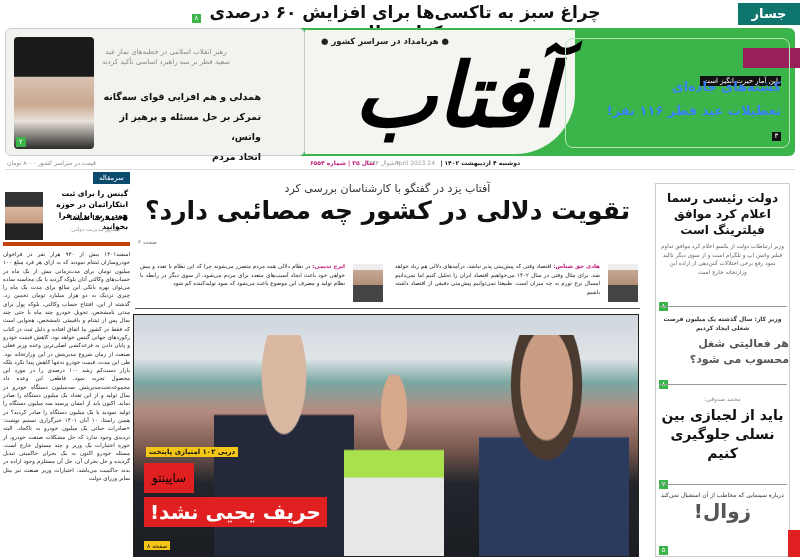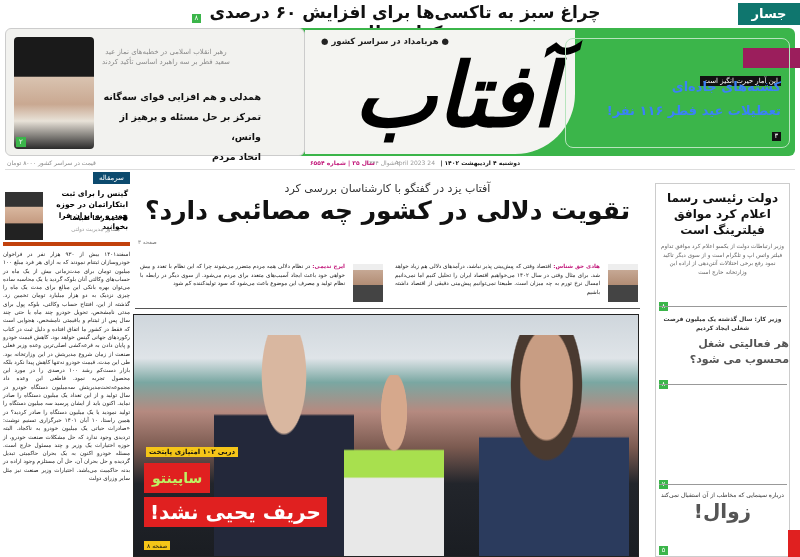--- a/index.html
+++ b/index.html
@@ -45,21 +45,21 @@
   .quote { position: absolute; top: 76px; width: 250px; height: 55px; }
   .quote .qphoto { position: absolute; right: 2px; top: 16px; width: 30px; height: 38px; background: linear-gradient(180deg,#eee 0%,#eee 15%,#c6a894 16%,#b28d75 55%,#444 56%); }
   .quote .qtext { position: absolute; right: 40px; top: 14px; width: 205px; font-size: 5.6px; line-height: 8.5px; text-align: justify; color: #222; }
   .quote .qname { color: #c2187a; font-weight: bold; }
   .divider { position: absolute; left: 0; top: 136px; width: 505px; height: 1px; background: #555; }
   .photo { position: absolute; left: -2px; top: 142px; width: 506px; height: 243px; background: linear-gradient(180deg,#cfd6dc 0%,#dfe4e8 18%,#7aa7a2 28%,#b58a80 40%,#7b5a50 55%,#22252b 70%,#1a1d22 100%); border: 1px solid #222; overflow: hidden; }
   .person-l { position: absolute; left: 80px; top: 20px; width: 140px; height: 225px; background: radial-gradient(ellipse at 50% 18%, #d9b7a0 0 22%, transparent 23%), linear-gradient(180deg, transparent 0 35%, #23283a 36%); }
   .person-r { position: absolute; left: 345px; top: 20px; width: 150px; height: 225px; background: radial-gradient(ellipse at 45% 22%, #c89d83 0 22%, #4a3a30 23% 30%, transparent 31%), linear-gradient(180deg, transparent 0 45%, #2b3b5d 46%); }
   .person-m { position: absolute; left: 210px; top: 60px; width: 100px; height: 185px; background: radial-gradient(ellipse at 50% 20%, #d6a88c 0 18%, transparent 19%), linear-gradient(180deg, transparent 0 40%, #a8e04e 41% 55%, #e8e8e8 56%); }
   .ph-kicker { position: absolute; left: 12px; top: 132px; background: #f5c518; color: #111; font-size: 7px; font-weight: bold; padding: 1px 3px; text-align: center; }
-  .ph-title1 { position: absolute; left: 10px; top: 148px; background: #e02020; color: #bef264; font-size: 14px; font-weight: bold; padding: 0 8px; line-height: 30px; }
+  .ph-title1 { position: absolute; left: 10px; top: 148px; background: #e02020; color: #000000; font-size: 12px; font-weight: normal; padding: 0 8px; line-height: 30px; }
   .ph-title2 { position: absolute; left: 10px; top: 182px; background: #e02020; color: #fff; font-size: 20px; font-weight: bold; padding: 0 6px; line-height: 30px; }
   .ph-page { position: absolute; left: 10px; top: 226px; background: #f5c518; color: #111; font-size: 6px; padding: 1px 3px; }
   .right-col { left: 655px; top: 183px; width: 135px; height: 374px; border: 1px solid #ccc; background: #fff; }
   .rc-item { position: absolute; left: 0; width: 133px; text-align: center; }
   .rc-h1 { font-size: 12px; font-weight: bold; line-height: 16px; color: #111; }
   .rc-h-grey { font-size: 11px; font-weight: bold; line-height: 16px; color: #555; }
   .rc-h-big { font-size: 14px; font-weight: bold; line-height: 19px; color: #111; }
   .rc-h-zaval { font-size: 20px; font-weight: bold; color: #555; }
   .rc-body { font-size: 5.7px; line-height: 8.5px; color: #666; padding: 0 4px; }
   .rc-pre { font-size: 6px; line-height: 9px; color: #333; font-weight: bold; }
@@ -164,20 +164,24 @@
   <div class="rc-pg" style="top:118px;">۸</div>
   <div class="rc-sep" style="top:122px;"></div>
 
   <div class="rc-item" style="top:130px;">
     <div class="rc-pre">وزیر کار: سال گذشته یک میلیون فرصت شغلی ایجاد کردیم</div>
     <div class="rc-h-grey" style="margin-top:4px;text-align:right;">هر فعالیتی شغل محسوب می شود؟</div>
   </div>
   <div class="rc-pg" style="top:196px;">۸</div>
   <div class="rc-sep" style="top:200px;"></div>
 
+  <div class="rc-item" style="top:210px;">
+    <div class="rc-pre" style="color:#888;font-weight:normal;">محمد صدوقی:</div>
+    <div class="rc-h-big" style="margin-top:3px;">باید از لجبازی بین نسلی جلوگیری کنیم</div>
+  </div>
   <div class="rc-pg" style="top:296px;">۷</div>
   <div class="rc-sep" style="top:300px;"></div>
 
   <div class="rc-item" style="top:306px;">
     <div class="rc-pre" style="font-weight:normal;">درباره سینمایی که مخاطب از آن استقبال نمی‌کند</div>
     <div class="rc-h-zaval">زوال!</div>
   </div>
   <div class="rc-pg" style="top:362px;">۵</div>
 </div>
 

